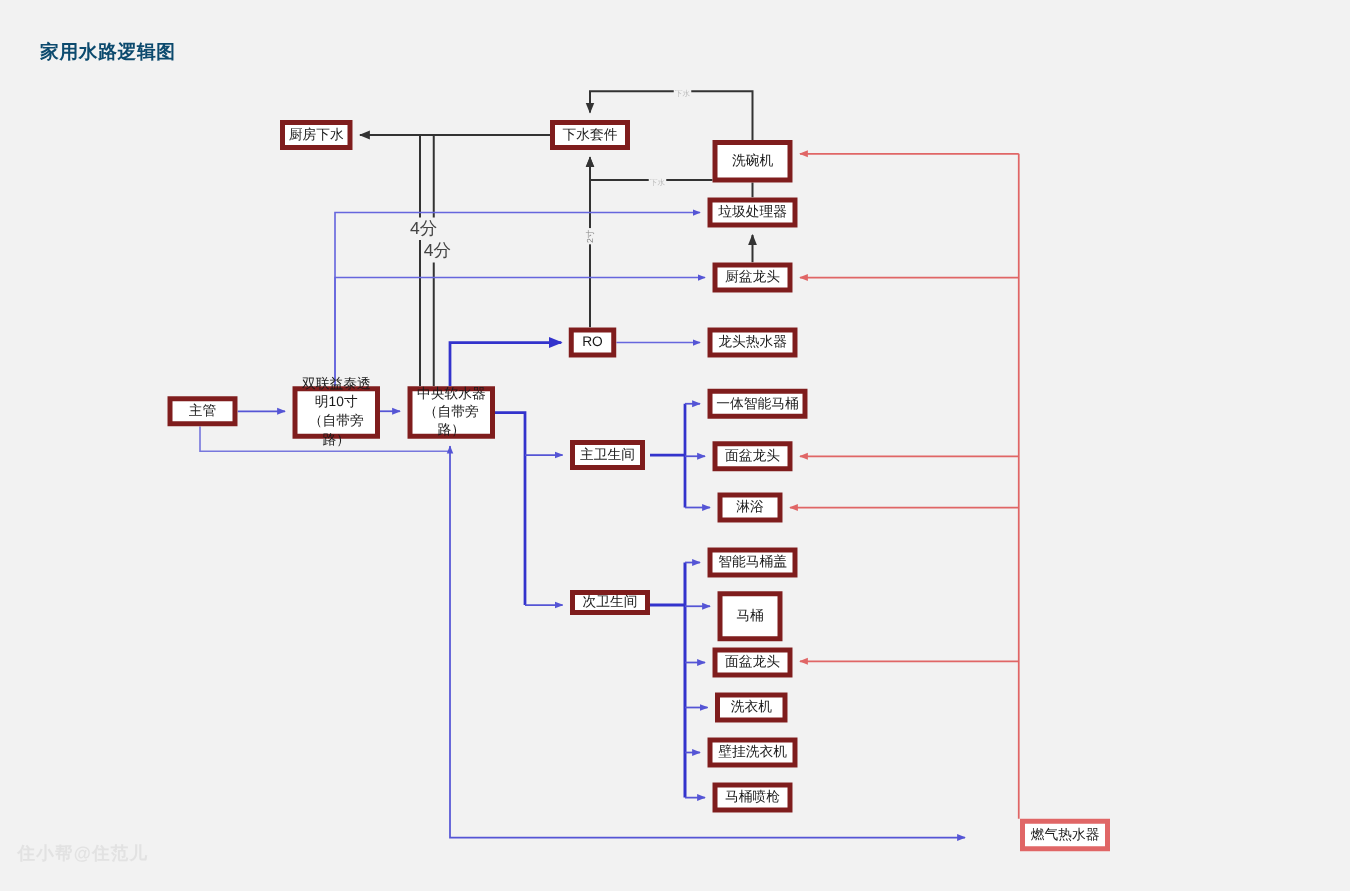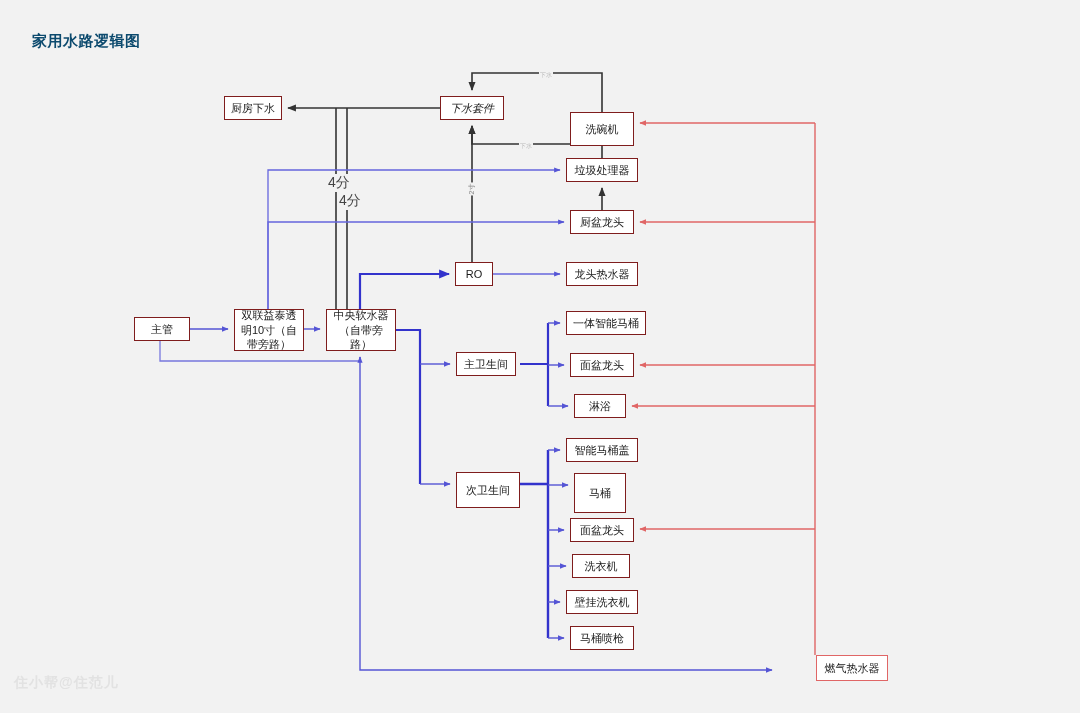--- a/index.html
+++ b/index.html
@@ -27,21 +27,21 @@
     font-size: 15px;
     font-weight: bold;
     color: #0c4a6e;
     letter-spacing: 0.5px;
     white-space: nowrap;
   }
   .node {
     position: absolute;
     box-sizing: border-box;
     background: #ffffff;
-    border: 1px solid #7f1d1d;
+    border: 4px solid #7f1d1d;
     display: flex;
     align-items: center;
     justify-content: center;
     text-align: center;
     font-size: 11px;
     color: #1a1a1a;
     line-height: 1.35;
     padding: 2px 3px;
     z-index: 5;
   }
@@ -158,34 +158,34 @@
     <path d="M 815 123 L 640 123" marker-end="url(#arrow-red)"></path>
     <path d="M 815 222 L 640 222" marker-end="url(#arrow-red)"></path>
     <path d="M 815 365 L 640 365" marker-end="url(#arrow-red)"></path>
     <path d="M 815 406 L 632 406" marker-end="url(#arrow-red)"></path>
     <path d="M 815 529 L 640 529" marker-end="url(#arrow-red)"></path>
   </g>
 </svg>
 
 <div id="nodes-layer">
     <div class="node" style="left: 224px; top: 96px; width: 58px; height: 24px;">厨房下水</div>
-    <div class="node" style="left: 440px; top: 96px; width: 64px; height: 24px; font-style: italic;">下水套件</div>
+    <div class="node" style="left: 440px; top: 96px; width: 64px; height: 24px;">下水套件</div>
     <div class="node" style="left: 570px; top: 112px; width: 64px; height: 34px;">洗碗机</div>
     <div class="node" style="left: 566px; top: 158px; width: 72px; height: 24px;">垃圾处理器</div>
     <div class="node" style="left: 570px; top: 210px; width: 64px; height: 24px;">厨盆龙头</div>
     <div class="node" style="left: 455px; top: 262px; width: 38px; height: 24px;">RO</div>
     <div class="node" style="left: 566px; top: 262px; width: 72px; height: 24px;">龙头热水器</div>
     <div class="node" style="left: 134px; top: 317px; width: 56px; height: 24px;">主管</div>
     <div class="node" style="left: 234px; top: 309px; width: 70px; height: 42px;">双联益泰透明10寸（自带旁路）</div>
     <div class="node" style="left: 326px; top: 309px; width: 70px; height: 42px;">中央软水器（自带旁路）</div>
     <div class="node" style="left: 456px; top: 352px; width: 60px; height: 24px;">主卫生间</div>
     <div class="node" style="left: 566px; top: 311px; width: 80px; height: 24px;">一体智能马桶</div>
     <div class="node" style="left: 570px; top: 353px; width: 64px; height: 24px;">面盆龙头</div>
     <div class="node" style="left: 574px; top: 394px; width: 52px; height: 24px;">淋浴</div>
-    <div class="node" style="left: 456px; top: 472px; width: 64px; height: 36px;">次卫生间</div>
+    <div class="node" style="left: 456px; top: 472px; width: 64px; height: 20px;">次卫生间</div>
     <div class="node" style="left: 566px; top: 438px; width: 72px; height: 24px;">智能马桶盖</div>
     <div class="node" style="left: 574px; top: 473px; width: 52px; height: 40px;">马桶</div>
     <div class="node" style="left: 570px; top: 518px; width: 64px; height: 24px;">面盆龙头</div>
     <div class="node" style="left: 572px; top: 554px; width: 58px; height: 24px;">洗衣机</div>
     <div class="node" style="left: 566px; top: 590px; width: 72px; height: 24px;">壁挂洗衣机</div>
     <div class="node" style="left: 570px; top: 626px; width: 64px; height: 24px;">马桶喷枪</div>
     <div class="node red-node" style="left: 778px; top: 655px; width: 72px; height: 26px;">燃气热水器</div>
   </div>
 
 <div id="labels-layer">

